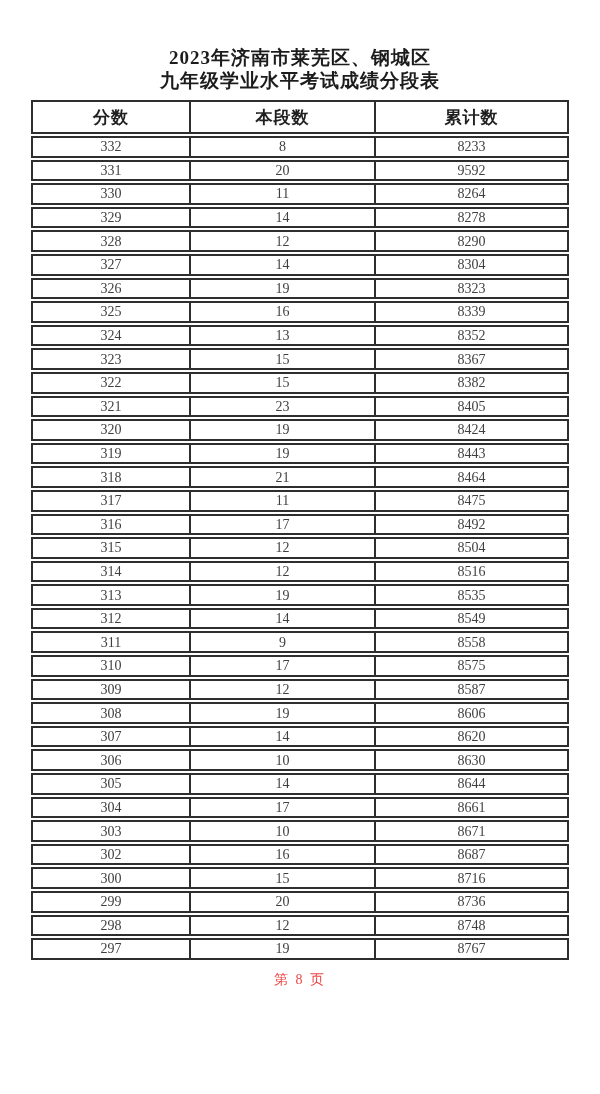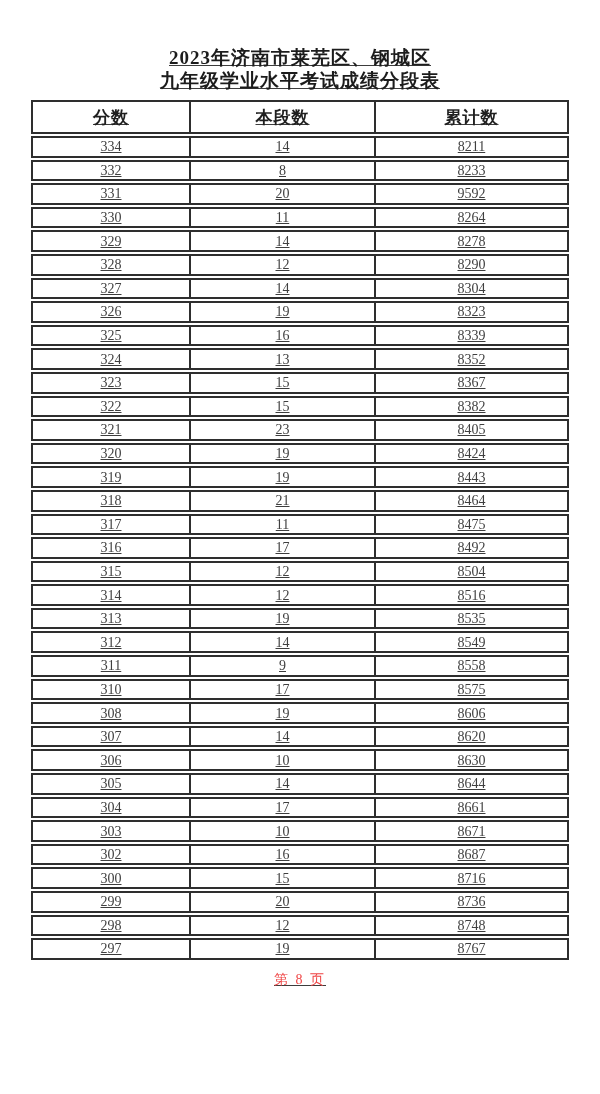--- a/index.html
+++ b/index.html
@@ -12,21 +12,20 @@
     height: 1094px;
     font-family: "Liberation Serif", "DejaVu Serif", serif;
     color: #3d3d3d;
     overflow: hidden;
   }
   .page {
     width: 600px;
     height: 1094px;
     box-sizing: border-box;
     padding-top: 46px;
-    text-decoration: underline;
   }
   .doc-title {
     text-align: center;
     font-weight: bold;
     color: #1c1c1c;
     font-size: 19px;
     line-height: 23px;
     letter-spacing: 1px;
   }
   table.score-table {
@@ -92,25 +91,20 @@
     </colgroup>
     <thead>
       <tr>
         <th>分数</th>
         <th>本段数</th>
         <th>累计数</th>
       </tr>
     </thead>
     <tbody>
         <tr>
-          <td>334</td>
-          <td>14</td>
-          <td>8211</td>
-        </tr>
-        <tr>
           <td>332</td>
           <td>8</td>
           <td>8233</td>
         </tr>
         <tr>
           <td>331</td>
           <td>20</td>
           <td>9592</td>
         </tr>
         <tr>
@@ -212,20 +206,25 @@
           <td>311</td>
           <td>9</td>
           <td>8558</td>
         </tr>
         <tr>
           <td>310</td>
           <td>17</td>
           <td>8575</td>
         </tr>
         <tr>
+          <td>309</td>
+          <td>12</td>
+          <td>8587</td>
+        </tr>
+        <tr>
           <td>308</td>
           <td>19</td>
           <td>8606</td>
         </tr>
         <tr>
           <td>307</td>
           <td>14</td>
           <td>8620</td>
         </tr>
         <tr>

